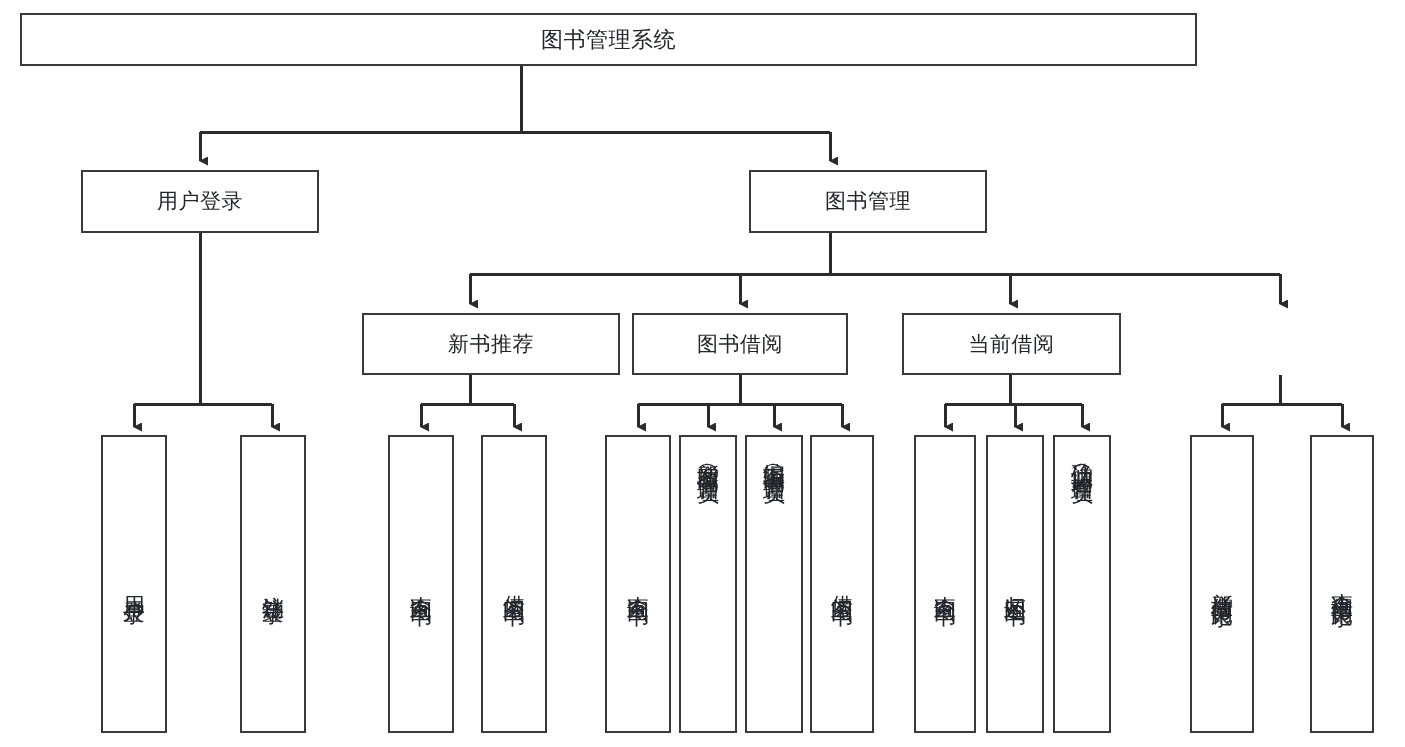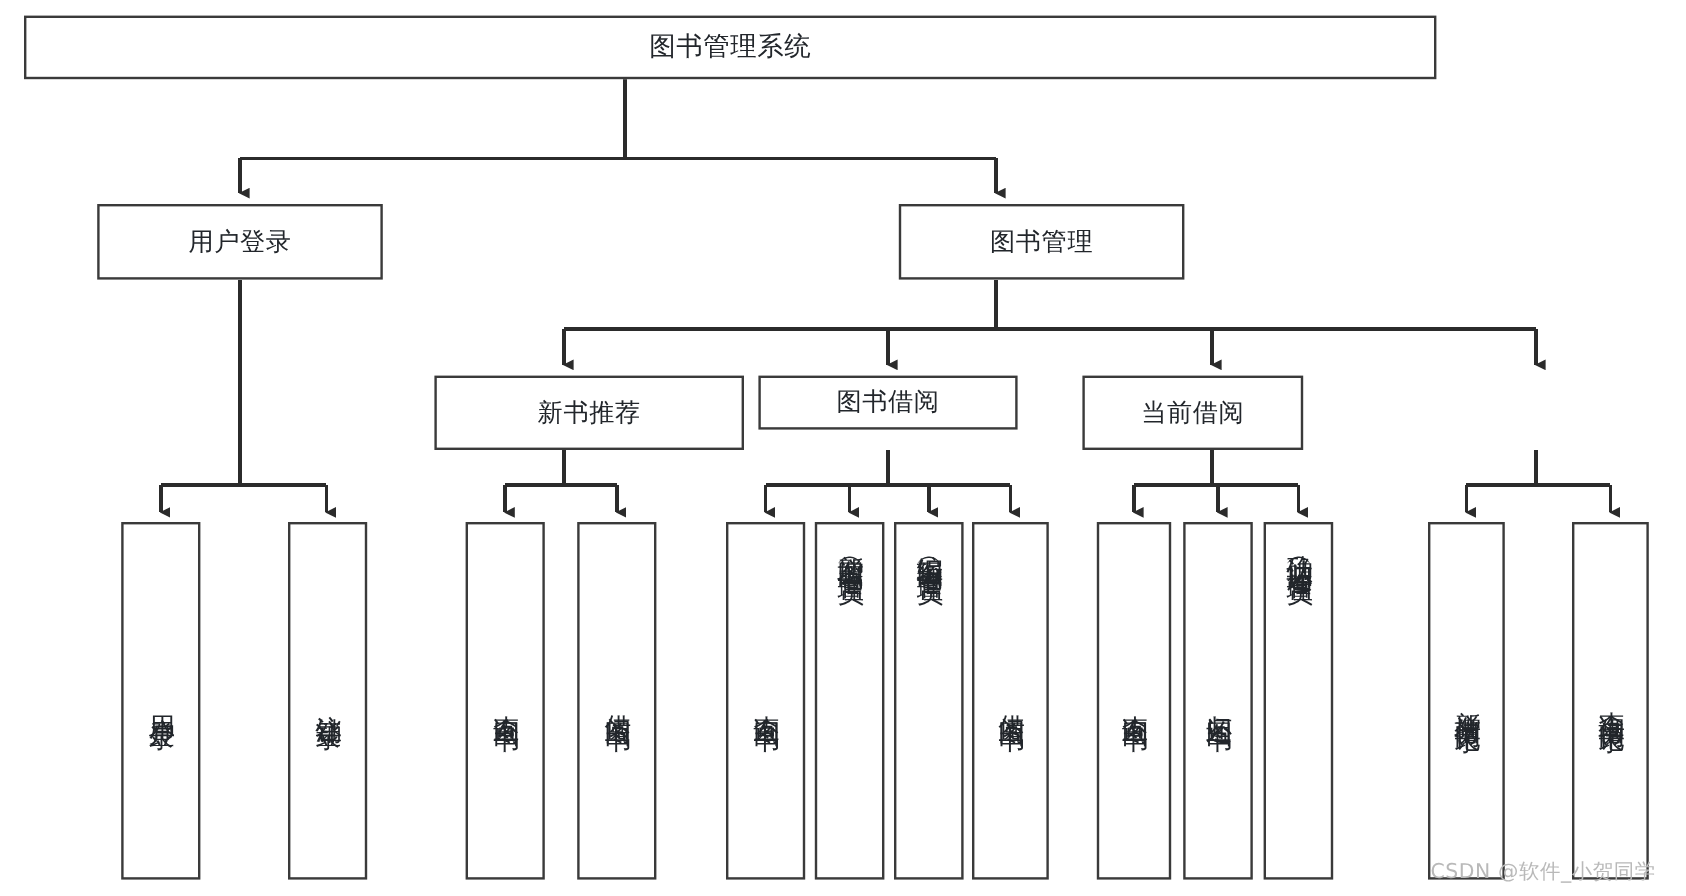--- a/index.html
+++ b/index.html
@@ -140,24 +140,24 @@
   <div class="node horizontal" style="left:81px; top:170px; width:238px; height:63px;">
     <span class="label">用户登录</span>
   </div>
   <div class="node horizontal" style="left:711px; top:170px; width:238px; height:63px;margin-left:38px;">
     <span class="label">图书管理</span>
   </div>
 
   <div class="node horizontal" style="left:362px; top:313px; width:258px; height:62px;">
     <span class="label">新书推荐</span>
   </div>
-  <div class="node horizontal" style="left:632px; top:313px; width:216px; height:45px;">
+  <div class="node horizontal" style="left:632px; top:313px; width:216px; height:62px;">
     <span class="label">图书借阅</span>
   </div>
-  <div class="node horizontal" style="left:902px; top:313px; width:184px; height:62px;">
+  <div class="node horizontal" style="left:902px; top:313px; width:219px; height:62px;">
     <span class="label">当前借阅</span>
   </div>
 
   <div class="node vertical mid" style="left:101px; top:435px; width:66px; height:298px;">
     <span class="label">用户登录</span>
   </div>
   <div class="node vertical mid" style="left:240px; top:435px; width:66px; height:298px;">
     <span class="label">注销登录</span>
   </div>
 
@@ -191,15 +191,14 @@
     <span class="label">确认归还（管理员）</span>
   </div>
 
   <div class="node vertical mid" style="left:1190px; top:435px; width:64px; height:298px;">
     <span class="label">新增借阅记录</span>
   </div>
   <div class="node vertical mid" style="left:1310px; top:435px; width:64px; height:298px;">
     <span class="label">查询借阅记录</span>
   </div>
 
-  <div class="watermark" style="left:1192px; top:715px;">CSDN @软件_小贺同学</div>
 
 </div>
 
 </body></html>

